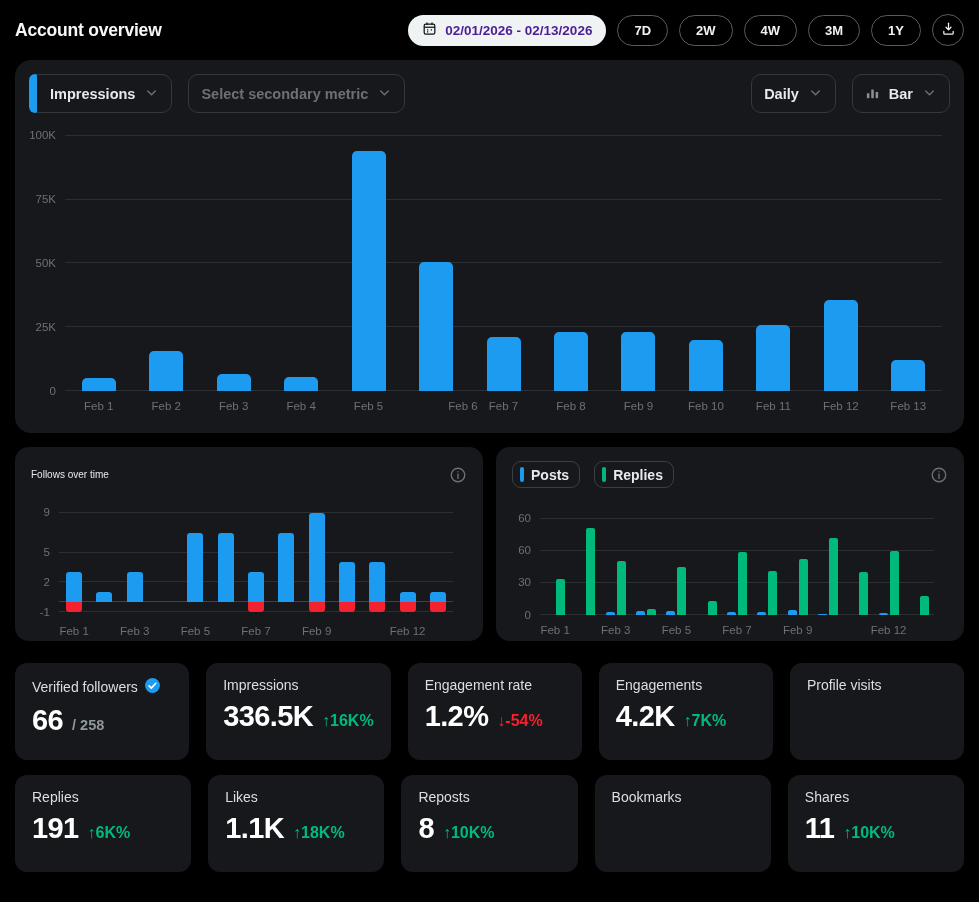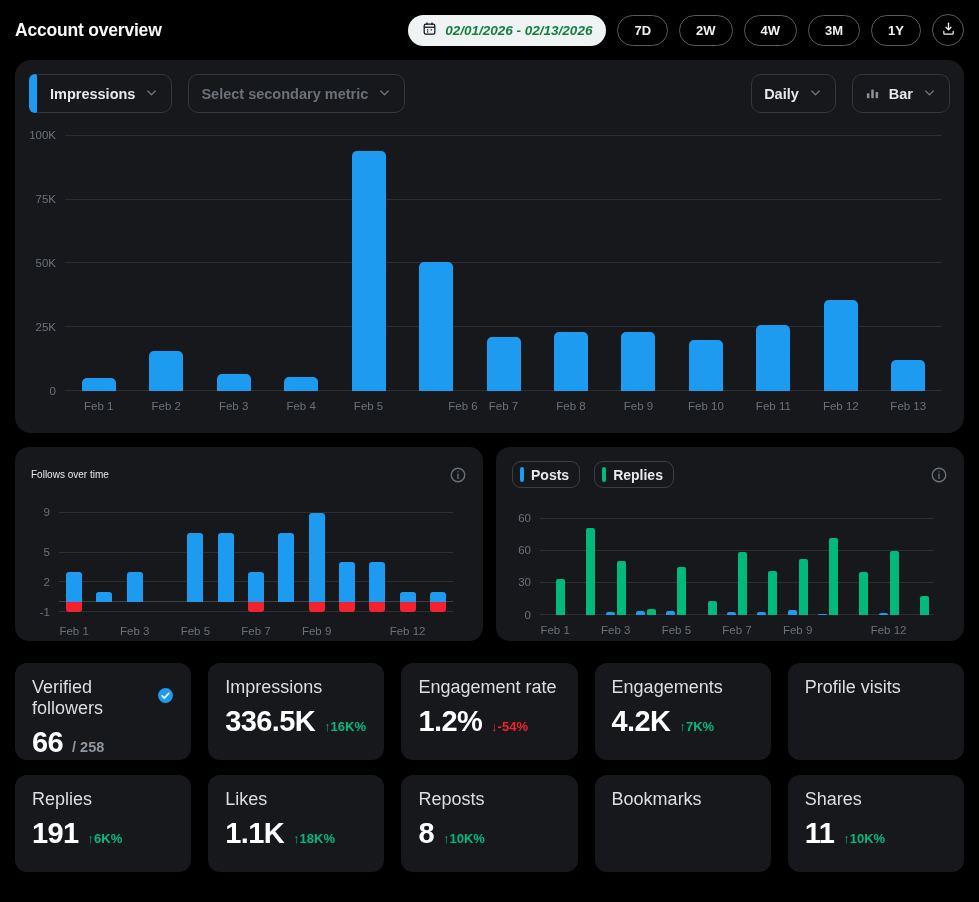--- a/index.html
+++ b/index.html
@@ -10,22 +10,22 @@
     font-family: "Liberation Sans", "DejaVu Sans", sans-serif;
     overflow: hidden;
   }
   button { background: none; border: none; color: inherit; font: inherit; cursor: pointer; }
   .page { padding: 0 15px 30px; }
 
   
   .topbar { height: 60px; display: flex; align-items: center; }
   .topbar h1 { font-size: 17.5px; font-weight: 800; color: #f7f9f9; letter-spacing: -0.2px; }
   .topbar-right { margin-left: auto; display: flex; align-items: center; gap: 11px; }
-  .date-pill { display: flex; align-items: center; gap: 8px; background: #eff3f4; color: #15803d;
-    font-weight: 800; font-size: 13.5px; height: 31px; padding: 0 14px; border-radius: 9999px; font-style: italic; }
+  .date-pill { display: flex; align-items: center; gap: 8px; background: #eff3f4; color: #4c1d95;
+    font-weight: 800; font-size: 13.5px; height: 31px; padding: 0 14px; border-radius: 9999px; }
   .range-group { display: flex; gap: 11px; }
   .range-pill { height: 31px; padding: 0 16px; border: 1px solid #565c62; border-radius: 9999px;
     color: #eff3f4; font-weight: 800; font-size: 13px; }
   .dl-btn { width: 32px; height: 32px; border: 1px solid #565c62; border-radius: 50%;
     display: flex; align-items: center; justify-content: center; }
 
   
   .card { background: #16181c; border-radius: 16px; }
   .main-card { height: 373px; padding-top: 14px; }
   .two-col { display: grid; grid-template-columns: 1fr 1fr; gap: 13px; margin-top: 14px; }
@@ -63,25 +63,25 @@
   .legend-pill { display: flex; align-items: center; gap: 7px; border: 1px solid #3a3f44;
     border-radius: 9px; padding: 0 10px 0 7px; height: 27px; color: #e7e9ea;
     font-weight: 700; font-size: 14px; }
   .legend-accent { width: 4px; height: 15px; border-radius: 2px; }
 
   
   .stats-grid { display: grid; grid-template-columns: repeat(5, 1fr); gap: 17px; }
   .stats-grid.row1 { margin-top: 22px; }
   .stats-grid.row2 { margin-top: 15px; }
   .stat-card { background: #16181c; border-radius: 12px; height: 97px; padding: 14px 17px; }
-  .stat-label-row { display: flex; align-items: center; gap: 6px; font-size: 18px; color: #dcdfe1; }
+  .stat-label-row { display: flex; align-items: center; gap: 6px; font-size: 14px; color: #dcdfe1; }
   .stat-value-row { display: flex; align-items: baseline; gap: 9px; margin-top: 7px; }
   .stat-value { font-size: 29px; font-weight: 800; color: #fff; letter-spacing: -0.6px; }
   .stat-suffix { font-size: 14.5px; font-weight: 600; color: #8f969c; }
-  .stat-delta { font-size: 13px; font-weight: 700; }
+  .stat-delta { font-size: 16px; font-weight: 700; }
   .stat-delta.up { color: #00ba7c; }
   .stat-delta.down { color: #f4212e; }
 </style>
 </head>
 <body>
 
 <div class="page">
 
   <header class="topbar">
     <h1>Account overview</h1>

